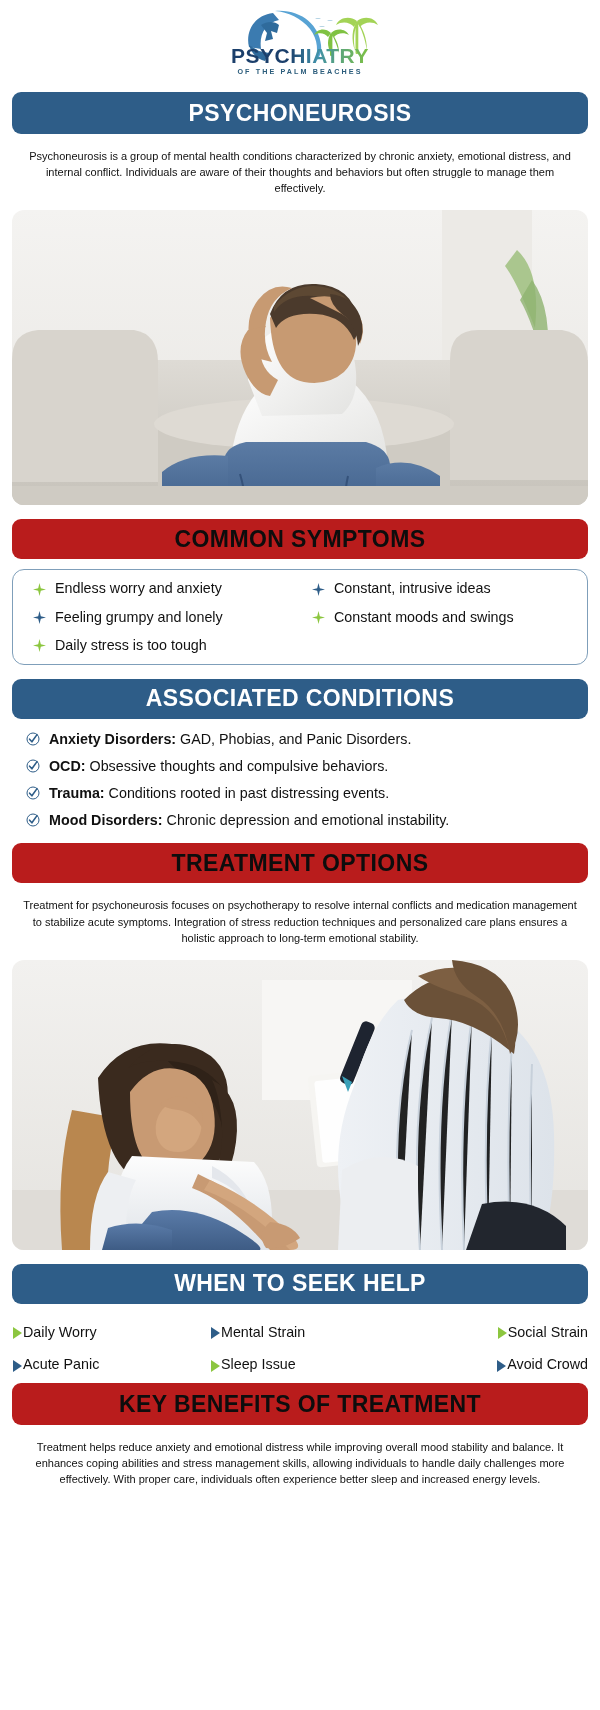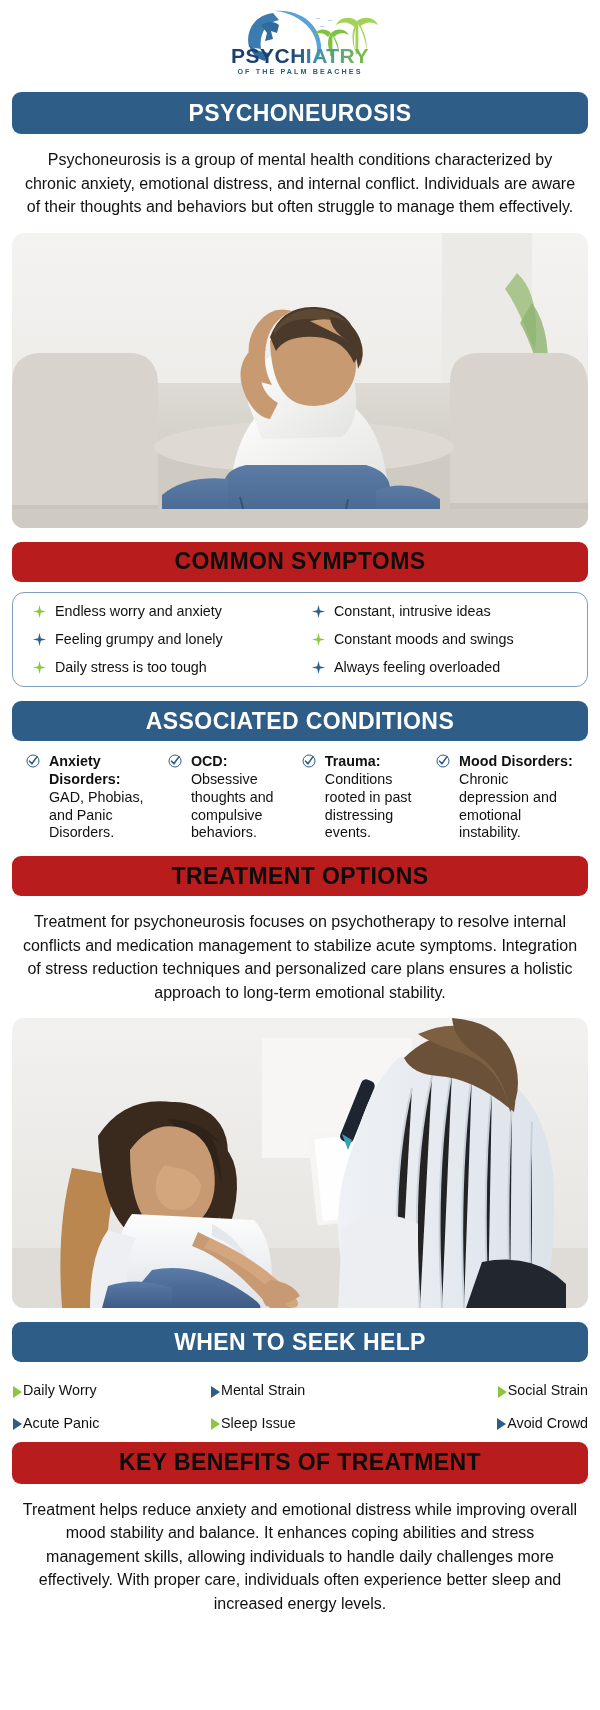--- a/index.html
+++ b/index.html
@@ -80,21 +80,21 @@
   .banner-title {
     font-size: 23px;
     font-weight: 700;
     letter-spacing: 0.4px;
     line-height: 1;
   }
   .banner-tall { height: 42px; }
 
   
   .para {
-    font-size: 16px;
+    font-size: 11px;
     line-height: 1.47;
     text-align: center;
     color: #111111;
     padding: 4px 10px 0 10px;
   }
 
   
   .photo {
     border-radius: 12px;
     overflow: hidden;
@@ -119,21 +119,21 @@
     font-size: 14.3px;
     line-height: 1.2;
     padding-left: 12px;
   }
   .spark { flex: 0 0 auto; width: 13px; height: 13px; }
 
   
   .cond-list {
     padding: 2px 6px 0 14px;
     display: flex;
-    flex-direction: row;
+    flex-direction: column;
     gap: 9px;
   }
   .cond-item {
     display: flex;
     align-items: flex-start;
     gap: 9px;
     font-size: 14.3px;
     line-height: 1.25;
   }
   .check { flex: 0 0 auto; width: 14px; height: 14px; margin-top: 1px; }
@@ -289,28 +289,20 @@
       </span>
       <span>Constant moods and swings</span>
     </div>
     <div class="sym-item">
       <span class="spark">
         <svg viewBox="0 0 12 12">
             <path d="M6 0 L7.2 4.8 L12 6 L7.2 7.2 L6 12 L4.8 7.2 L0 6 L4.8 4.8 Z" fill="#8cc63f"></path>
           </svg>
       </span>
       <span>Daily stress is too tough</span>
-    </div>
-    <div class="sym-item">
-      <span class="spark">
-        <svg viewBox="0 0 12 12">
-            <path d="M6 0 L7.2 4.8 L12 6 L7.2 7.2 L6 12 L4.8 7.2 L0 6 L4.8 4.8 Z" fill="#2e5d88"></path>
-          </svg>
-      </span>
-      <span>Always feeling overloaded</span>
     </div>
   </div>
 
   <div class="sp14"></div>
 
   <div class="banner banner-blue">
     <span class="banner-title">ASSOCIATED CONDITIONS</span>
   </div>
 
   <div class="cond-list">

